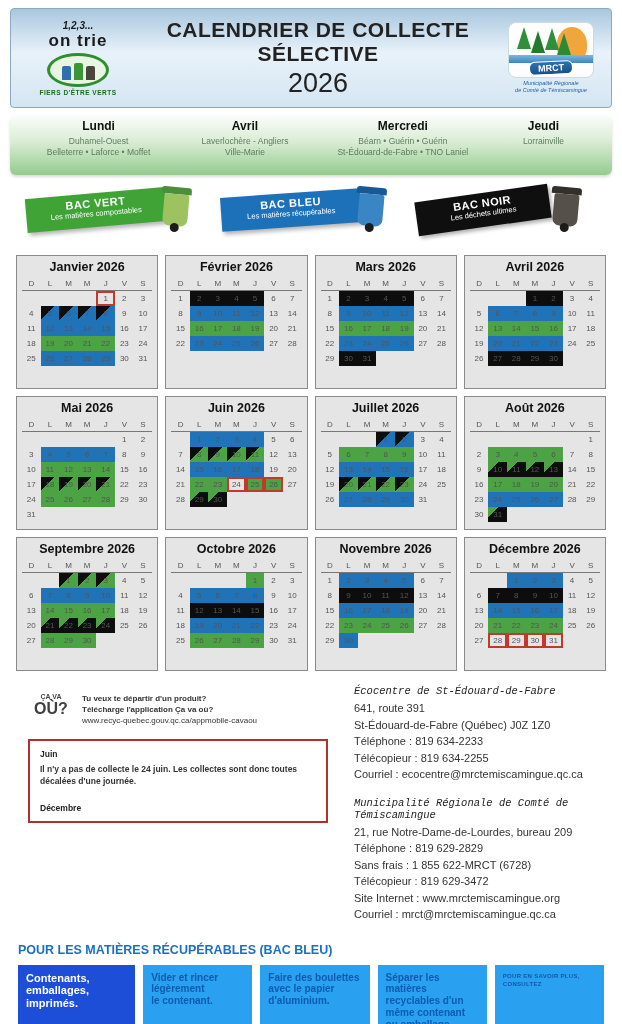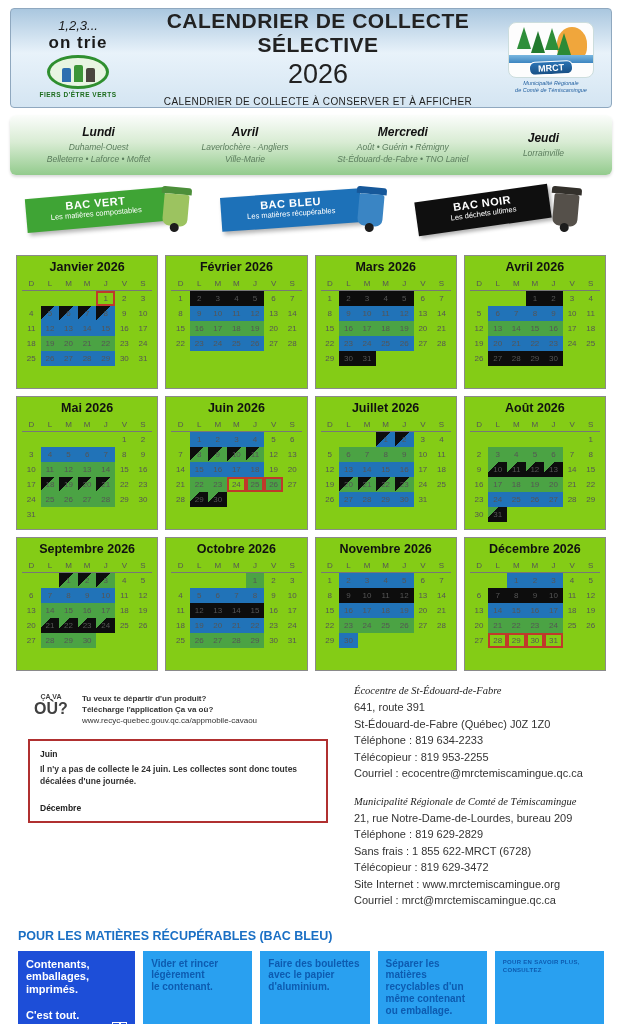--- a/index.html
+++ b/index.html
@@ -4,21 +4,21 @@
 <style>
   * { margin:0; padding:0; box-sizing:border-box; }
   body { font-family:"Liberation Sans", sans-serif; background:#fff; }
   .page { position:relative; width:622px; height:1024px; background:#fff; overflow:hidden; }
 
   
   .topbar { margin:8px 10px 0; height:100px; border:1px solid #8fa8bf; border-radius:4px;
     background:linear-gradient(180deg,#aac7df 0%,#e8f2fa 45%,#d4e5f2 100%);
     display:flex; align-items:center; padding:4px 8px; }
   .logo-left { width:118px; text-align:center; color:#1a1a1a; }
-  .ll-1 { font-size:13px; font-weight:normal; font-style:italic; }
+  .ll-1 { font-size:10px; font-weight:bold; font-style:italic; }
   .ll-2 { font-size:17px; font-weight:bold; letter-spacing:1px;text-align:center; }
   .ll-oval { width:62px; height:34px; margin:2px auto; border-radius:50%; background:#e8f5e2;
     border:3px solid #2f8f2f; display:flex; align-items:flex-end; justify-content:center; gap:3px; padding-bottom:4px; }
   .fig { width:9px; height:14px; border-radius:2px 2px 0 0; }
   .fig.b { background:#2d6fb0; } .fig.g { background:#3c9636; height:17px; } .fig.k { background:#4a463e; }
   .ll-3 { font-size:6.5px; font-weight:bold; color:#1c6b1c; letter-spacing:.5px; }
   .titles { flex:1; text-align:center; color:#222; }
   .t-main { font-size:21px; letter-spacing:.5px; font-weight:bold; }
   .t-year { font-size:27px; margin-top:2px; }
   .t-sub  { font-size:10px; margin-top:6px; letter-spacing:.4px; }
@@ -29,21 +29,21 @@
   .tree { position:absolute; width:0; height:0; border-left:7px solid transparent; border-right:7px solid transparent; border-bottom:22px solid #2f8f3a; }
   .tree.t2 { left:14px; top:4px; border-bottom-color:#227a2e; } .tree.t3 { left:28px; top:1px; } .tree.t4 { left:40px; top:6px; border-bottom-color:#2c8a36; }
   .wave { position:absolute; left:0; right:0; bottom:14px; height:8px; background:linear-gradient(180deg,#79b7e0,#3d85c0); }
   .mrct-badge { position:absolute; left:50%; transform:translateX(-50%) rotate(-3deg); bottom:2px; background:linear-gradient(180deg,#2c74b4,#174f85);
     color:#fff; font-weight:bold; font-size:9px; padding:1px 8px; border-radius:6px; border:1px solid #fff; }
   .mrct-cap { font-size:5.5px; color:#1d5c9e; font-style:italic; margin-top:2px; line-height:1.3; }
 
   
   .days-band { margin:7px 10px 0; height:60px; border-radius:6px;
     background:linear-gradient(180deg,#fbfdfb 0%,#d9ecd4 45%,#93cb8d 100%);
-    box-shadow:0 2px 3px rgba(0,0,0,.15); display:flex; align-items:center; padding:4px 14px;font-style:italic; }
+    box-shadow:0 2px 3px rgba(0,0,0,.15); display:flex; align-items:flex-start; padding:4px 14px; }
   .day-col { text-align:center; }
   .day-col:nth-child(1){ width:26%; } .day-col:nth-child(2){ width:25%; } .day-col:nth-child(3){ width:30%; } .day-col:nth-child(4){ width:19%; }
   .day-name { font-size:12px; font-weight:bold; color:#111; margin-bottom:3px; }
   .muni-line { font-size:8.5px; color:#5c7d5e; line-height:1.35; }
 
   
   .bins { margin:10px 26px 0; height:62px; display:flex; justify-content:space-between; }
   .bin-wrap { position:relative; width:180px; height:58px; }
   .banner { position:absolute; left:0; top:8px; width:140px; height:34px; color:#fff; text-align:center;
     padding-top:4px; box-shadow:2px 3px 4px rgba(0,0,0,.3); }
@@ -52,21 +52,21 @@
   .bin-wrap:nth-child(3) .banner { transform:rotate(-8deg); width:134px; }
   .bin-name { font-size:11px; font-weight:bold; letter-spacing:.5px; }
   .bin-desc { font-size:7.5px; }
   .bin-icon { position:absolute; right:14px; top:2px; width:34px; height:52px; transform:rotate(5deg); }
   .bin-lid { width:30px; height:7px; border-radius:3px 3px 0 0; margin:0 auto; }
   .bin-body { width:25px; height:32px; margin:0 auto; border-radius:2px 2px 7px 7px; }
   .bin-wheel { width:9px; height:9px; border-radius:50%; background:#1c1c1c; margin:-3px auto 0; }
 
   
   .months { margin:8px 16px 0; display:grid; grid-template-columns:repeat(4,1fr); gap:7px; }
-  .month { border:1px solid #8a8a8a; background:#84cc16; height:134px; padding:4px 5px; }
+  .month { border:1px solid #8a8a8a; background:#e5e5e5; height:134px; padding:4px 5px; }
   .m-title { text-align:center; font-size:12.5px; font-weight:bold; color:#111; margin-bottom:3px; }
   .m-grid { display:grid; grid-template-columns:repeat(7,1fr); }
   .m-grid > div { height:15px; line-height:15px; text-align:center; font-size:8px; color:#555; }
   .dow { color:#888; border-bottom:1px solid #777; height:14px !important; line-height:13px !important; }
   .cell { font-weight:normal; }
   .c-green { background:#4ba344; color:#e9f2e9; }
   .c-blue  { background:#2173b8; color:#fff; }
   .c-black { background:#0d0d0d; color:#fff; }
   .c-blue-black  { background:linear-gradient(135deg,#0d0d0d 42%,#2173b8 42%); color:#fff; }
   .c-green-black { background:linear-gradient(135deg,#0d0d0d 42%,#4ba344 42%); color:#fff; }
@@ -82,21 +82,21 @@
   .cv-1 { font-size:7px; font-weight:bold; } .cv-2 { font-size:16px; font-weight:bold; }
   .app-lines { font-size:8px; color:#333; line-height:1.4; }
   .app-lines .b { font-weight:bold; }
   .note-box { margin-top:12px; width:300px; border:2px solid #b03030; padding:8px 10px; }
   .nb-bold { font-size:8.5px; font-weight:bold; color:#222; margin-top:6px; }
   .nb-bold:first-child { margin-top:0; }
   .nb-text { font-size:8.5px; font-weight:bold; color:#333; margin-top:4px; line-height:1.45; }
   .nb-gap { height:10px; }
   .f-right { flex:1; padding-left:14px; }
   .contact { margin-bottom:14px; }
-  .contact-title { font-family:Liberation Serif, serif; font-style:italic; font-size:10.5px; color:#222; margin-bottom:3px; }
+  .contact-title { font-family:Liberation Mono, monospace; font-style:italic; font-size:10.5px; color:#222; margin-bottom:3px; }
   .contact-line { font-size:11px; color:#333; line-height:1.5; }
 
   
   .bottom { margin:6px 18px 0; }
   .b-heading { font-size:12.5px; font-weight:bold; color:#1a6fc4; margin-bottom:8px; }
   .cards { display:flex; gap:8px; }
   .card { position:relative; height:92px; padding:7px 8px; }
   .card-dark { width:118px; background:#1d4ed8; color:#fff; }
   .card-light { width:110px; background:#29a0f0; color:#0d5bb0; }
   .card-text { font-size:10px; font-weight:bold; line-height:1.18; white-space:pre-line; }
@@ -119,21 +119,20 @@
       <div class="ll-oval">
         <div class="fig b"></div>
           <div class="fig g"></div>
           <div class="fig k"></div>
       </div>
       <div class="ll-3">FIERS D'ÊTRE VERTS</div>
     </div>
     <div class="titles">
       <div class="t-main">CALENDRIER DE COLLECTE SÉLECTIVE</div>
       <div class="t-year">2026</div>
-      <div class="t-sub">CALENDRIER DE COLLECTE À CONSERVER ET À AFFICHER</div>
     </div>
     <div class="logo-right">
       <div class="mrct-art">
         <div class="sun"></div>
         <div class="trees">
           <div class="tree"></div>
             <div class="tree t2"></div>
             <div class="tree t3"></div>
             <div class="tree t4"></div>
         </div>
@@ -151,21 +150,21 @@
         <div class="muni-line">Duhamel-Ouest</div>
         <div class="muni-line">Belleterre • Laforce • Moffet</div>
       </div>
       <div class="day-col">
         <div class="day-name">Avril</div>
         <div class="muni-line">Laverlochère - Angliers</div>
         <div class="muni-line">Ville-Marie</div>
       </div>
       <div class="day-col">
         <div class="day-name">Mercredi</div>
-        <div class="muni-line">Août • Guérin • Rémigny</div>
+        <div class="muni-line">Béarn • Guérin • Guérin</div>
         <div class="muni-line">St-Édouard-de-Fabre • TNO Laniel</div>
       </div>
       <div class="day-col">
         <div class="day-name">Jeudi</div>
         <div class="muni-line">Lorrainville</div>
       </div>
     </section>
 
   <section class="bins" id="bins">
       <div class="bin-wrap">
@@ -764,21 +763,21 @@
           <div class="nb-gap"></div>
           <div class="nb-bold">Décembre</div>
         </div>
     </div>
     <div class="f-right" id="contacts">
         <div class="contact">
           <div class="contact-title">Écocentre de St-Édouard-de-Fabre</div>
           <div class="contact-line">641, route 391</div>
           <div class="contact-line">St-Édouard-de-Fabre (Québec) J0Z 1Z0</div>
           <div class="contact-line">Téléphone : 819 634-2233</div>
-          <div class="contact-line">Télécopieur : 819 953-2255</div>
+          <div class="contact-line">Télécopieur : 819 634-2255</div>
           <div class="contact-line">Courriel : ecocentre@mrctemiscamingue.qc.ca</div>
         </div>
         <div class="contact">
           <div class="contact-title">Municipalité Régionale de Comté de Témiscamingue</div>
           <div class="contact-line">21, rue Notre-Dame-de-Lourdes, bureau 209</div>
           <div class="contact-line">Téléphone : 819 629-2829</div>
           <div class="contact-line">Sans frais : 1 855 622-MRCT (6728)</div>
           <div class="contact-line">Télécopieur : 819 629-3472</div>
           <div class="contact-line">Site Internet : www.mrctemiscamingue.org</div>
           <div class="contact-line">Courriel : mrct@mrctemiscamingue.qc.ca</div>

